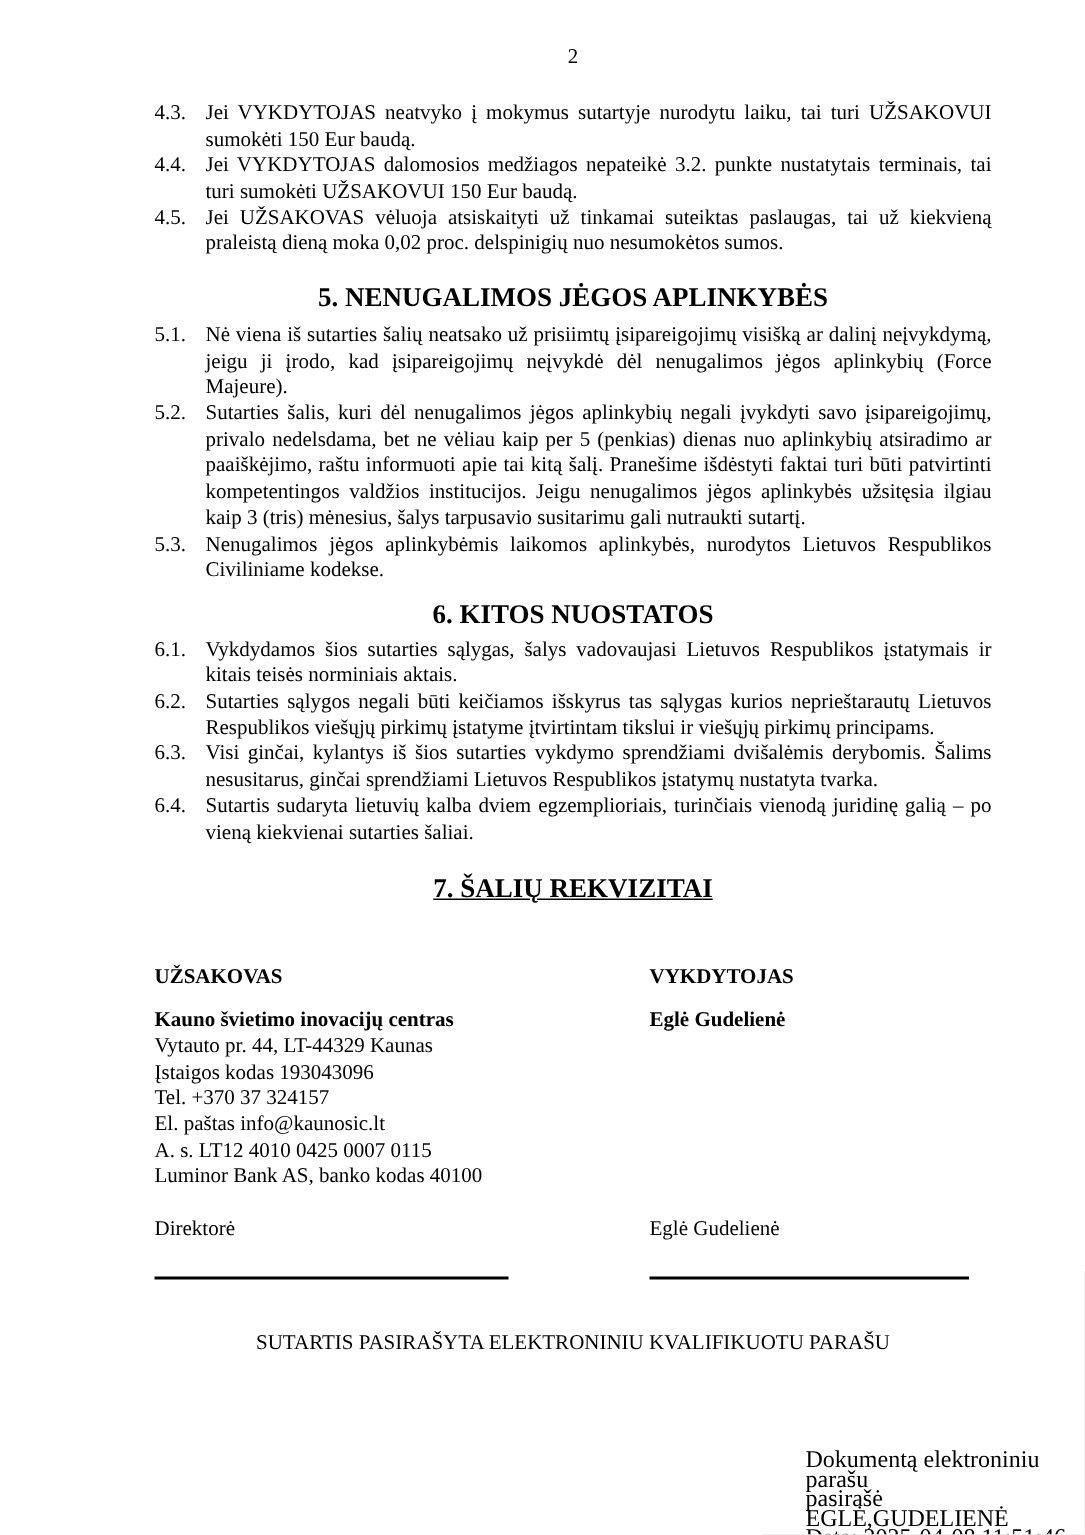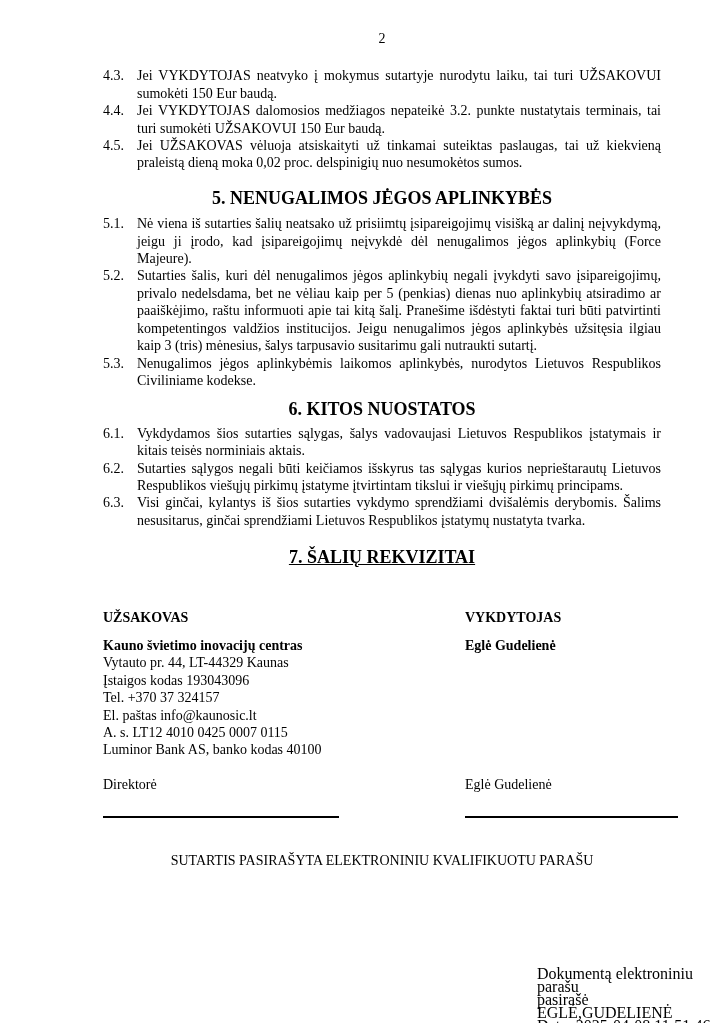--- a/index.html
+++ b/index.html
@@ -23,21 +23,21 @@
   .clause .num { width:34px; flex:0 0 34px; }
   .clause .txt { flex:1; text-align:justify; }
   h2.heading {
     font-size:18px; line-height:17.4px; font-weight:bold;
     text-align:center; margin:0;
   }
   h2.h5 { margin-top:18px; margin-bottom:8px; }
   h2.h6 { margin-top:12px; margin-bottom:6px; }
   h2.h7 { margin-top:20px; margin-bottom:0;text-decoration:underline; }
   .parties { margin-top:42px; }
-  .prow { display:flex;gap:32px; }
+  .prow { display:flex; }
   .prow .col-l { width:330px; flex:0 0 330px; }
   .prow .col-r { flex:1; }
   .prow.names { margin-top:11px; }
   .prow.roles { margin-top:17px; }
   .prow.siglines { margin-top:23px; }
   .bold { font-weight:bold; }
   .sig-line { border-top:2px solid #000; height:0; }
   .sig-line.left-line { width:236px; }
   .sig-line.right-line { width:213px; }
   .signed-statement { margin-top:34px; text-align:center;font-family:Liberation Serif, serif; }
@@ -93,20 +93,24 @@
       <span class="txt">Vykdydamos šios sutarties sąlygas, šalys vadovaujasi Lietuvos Respublikos įstatymais ir kitais teisės norminiais aktais.</span>
     </div>
     <div class="clause">
       <span class="num">6.2.</span>
       <span class="txt">Sutarties sąlygos negali būti keičiamos išskyrus tas sąlygas kurios neprieštarautų Lietuvos Respublikos viešųjų pirkimų įstatyme įtvirtintam tikslui ir viešųjų pirkimų principams.</span>
     </div>
     <div class="clause">
       <span class="num">6.3.</span>
       <span class="txt">Visi ginčai, kylantys iš šios sutarties vykdymo sprendžiami dvišalėmis derybomis. Šalims nesusitarus, ginčai sprendžiami Lietuvos Respublikos įstatymų nustatyta tvarka.</span>
     </div>
+    <div class="clause">
+      <span class="num">6.4.</span>
+      <span class="txt">Sutartis sudaryta lietuvių kalba dviem egzemplioriais, turinčiais vienodą juridinę galią – po vieną kiekvienai sutarties šaliai.</span>
+    </div>
   </div>
 
   <h2 class="heading h7">7. ŠALIŲ REKVIZITAI</h2>
 
   <div class="parties">
     <div class="prow">
       <div class="col-l bold">UŽSAKOVAS</div>
       <div class="col-r bold">VYKDYTOJAS</div>
     </div>
     <div class="prow names">

